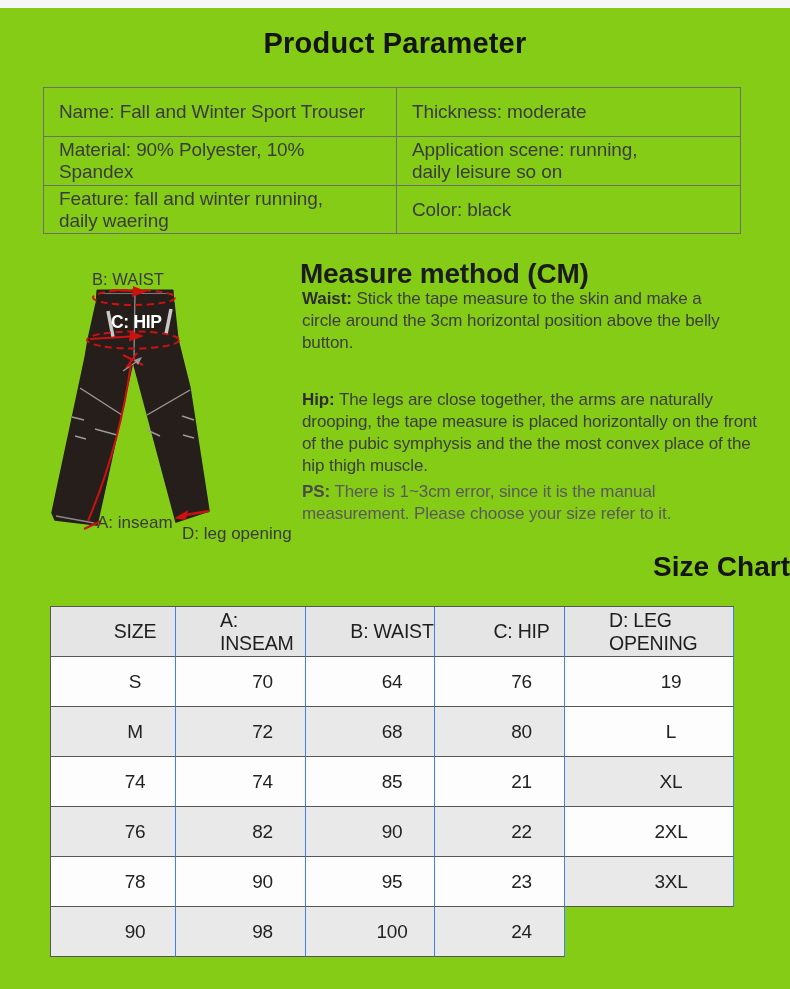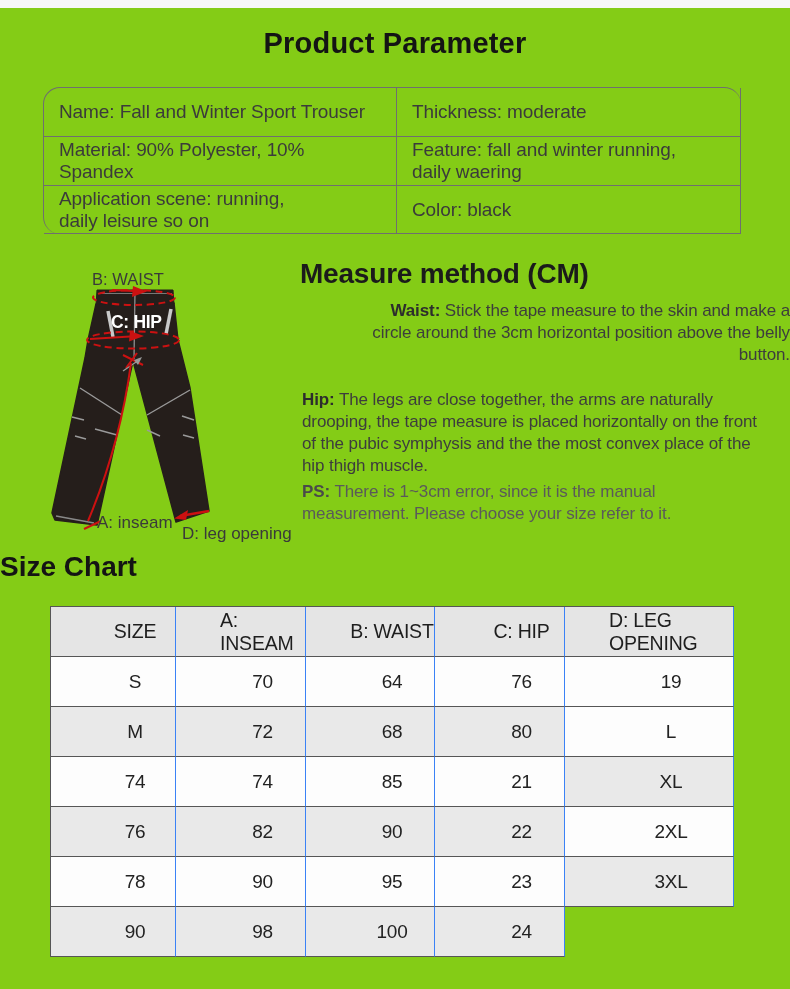--- a/index.html
+++ b/index.html
@@ -7,44 +7,44 @@
   body { font-family:"Liberation Sans","DejaVu Sans",sans-serif; color:#333; }
   .page { position:relative; width:790px; height:989px; background:#84cc16; overflow:hidden; margin:8px auto; }
 
   
   .title { position:absolute; left:0; top:19px; width:100%; text-align:center;
            font-size:29px; font-weight:600; color:#141414; letter-spacing:.2px; }
 
   
   .ptable { position:absolute; left:43px; top:79px; width:698px;
             display:grid; grid-template-columns:353px 1fr; grid-template-rows:49px 49px 48px;
-            border-top:1px solid #6f6f6f; border-left:1px solid #6f6f6f;border-radius:17px; }
+            border-top:1px solid #6f6f6f; border-left:1px solid #6f6f6f; }
   .ptable .cell { border-right:1px solid #6f6f6f; border-bottom:1px solid #6f6f6f;
                   display:flex; align-items:center; padding:0 8px 0 15px;
                   font-size:19px; color:#3b3b3b; line-height:22px; }
   .ptable .cell span { white-space:pre-line; letter-spacing:-0.1px; }
 
   
   .m-head { position:absolute; left:300px; top:250px; font-size:28px; font-weight:600;
             color:#1b1b1b; letter-spacing:-0.2px; }
   .para { position:absolute; left:302px; width:488px; font-size:17px; line-height:22px;
           color:#3d3d3d; letter-spacing:-0.1px; }
   .para b { color:#2d2d2d; font-weight:700; }
   .para .txt { white-space:pre-line; }
-  #p-waist { top:292px;text-align:right; }
+  #p-waist { top:280px; }
   #p-hip   { top:381px; }
   #p-ps    { top:473px; color:#5a5a5a; }
   #p-ps b  { color:#4a4a4a; }
 
   
   .trousers { position:absolute; left:35px; top:252px; width:260px; height:290px; }
   .trousers text { font-family:"Liberation Sans","DejaVu Sans",sans-serif; }
 
   
-  .s-head { position:absolute; left:0; top:543px; width:100%; text-align:left;
+  .s-head { position:absolute; left:0; top:543px; width:100%; text-align:right;
             font-size:28px; font-weight:600; color:#141414; }
   .stable { position:absolute; left:50px; top:598px;
             display:grid; grid-template-columns:125px 130px 129px 130px 169px;
             grid-auto-rows:50px;
             border-top:1px solid #565656; border-left:1px solid #565656; }
   .stable .c { border-right:1px solid #3b82f6; border-bottom:1px solid #565656;
                display:flex; align-items:center; justify-content:center;
                font-size:19px; color:#222; background:#fdfdfd; letter-spacing:-0.2px;padding-left:44px; }
   .stable .hdr { background:#e5e5e5; font-size:19.5px; color:#1e1e1e; }
   .stable .alt { background:#e9e9e9; }
@@ -61,26 +61,26 @@
         <span>Name: Fall and Winter Sport Trouser</span>
       </div>
     <div class="cell">
         <span>Thickness: moderate</span>
       </div>
     <div class="cell">
         <span>Material: 90% Polyester, 10%
 Spandex</span>
       </div>
     <div class="cell">
+        <span>Application scene: running,
+daily leisure so on</span>
+      </div>
+    <div class="cell">
         <span>Feature: fall and winter running,
 daily waering</span>
-      </div>
-    <div class="cell">
-        <span>Application scene: running,
-daily leisure so on</span>
       </div>
     <div class="cell">
         <span>Color: black</span>
       </div>
   </div>
 
   <svg class="trousers" viewBox="0 0 260 290">
 
     <path d="M61,44 L53,80 L50,98 L17,253 L20,260 L62,265 L98,101 L141,262 L174,251 L155,128 L143,80 L139,43 Z" fill="#251e1b" stroke="#251e1b" stroke-width="1.5" stroke-linejoin="round"></path>
     <path d="M62,30 L138,30 L139,44 L61,45 Z" fill="#251e1b" stroke="#251e1b" stroke-width="1"></path>

